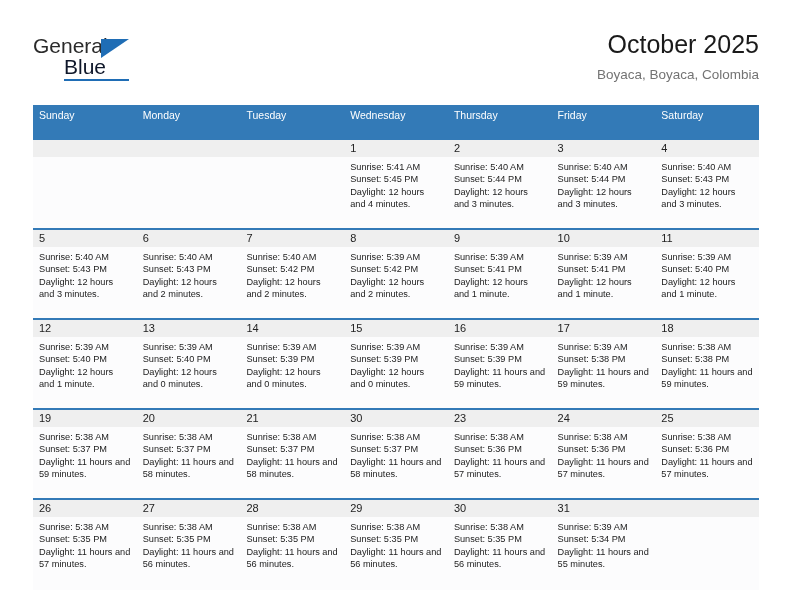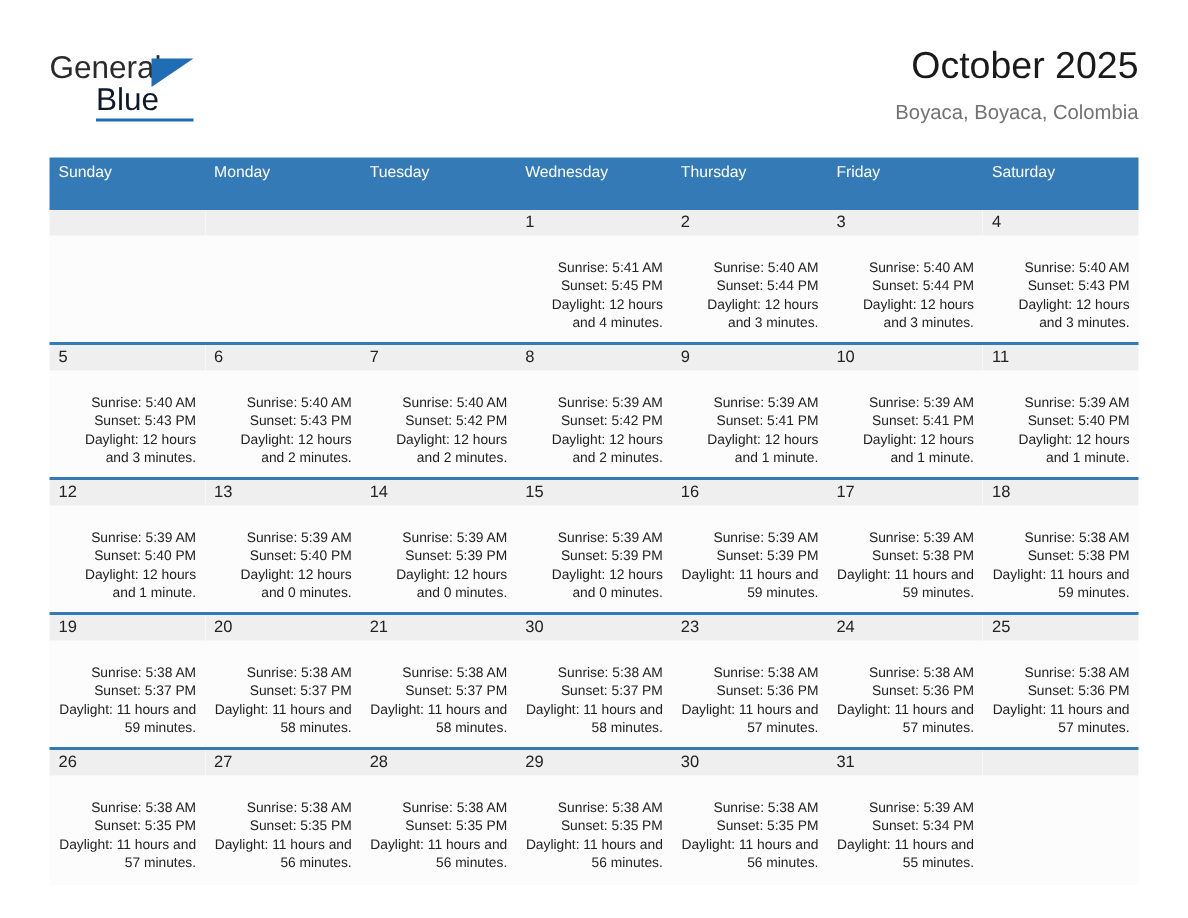--- a/index.html
+++ b/index.html
@@ -124,25 +124,24 @@
   .cell .daynum {
     display: block;
     background: #efefef;
     height: 17px;
     line-height: 17px;
     font-size: 11px;
     color: #222222;
     padding-left: 6px;
   }
   .cell .info {
-    padding: 15px 6px 0 6px;
+    padding: 4px 6px 0 6px;
     font-size: 9.2px;
     line-height: 12.4px;
     color: #222222;
-    text-align: right;
   }
   .cell .info div { white-space: nowrap; }
   .cell .info .wrap2 { white-space: normal; }
   .cell.empty .daynum { background: #efefef; }
 </style>
 </head>
 <body>
 
 <div class="page">
 

